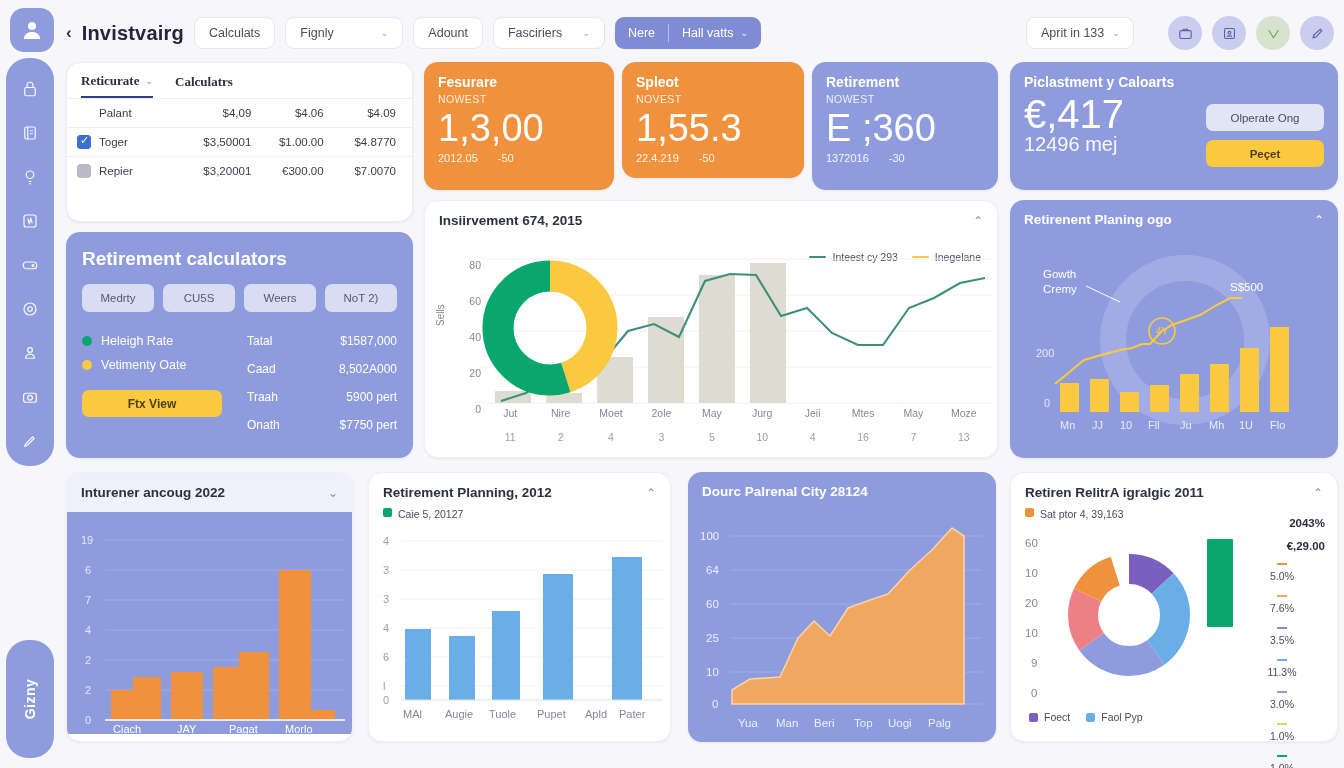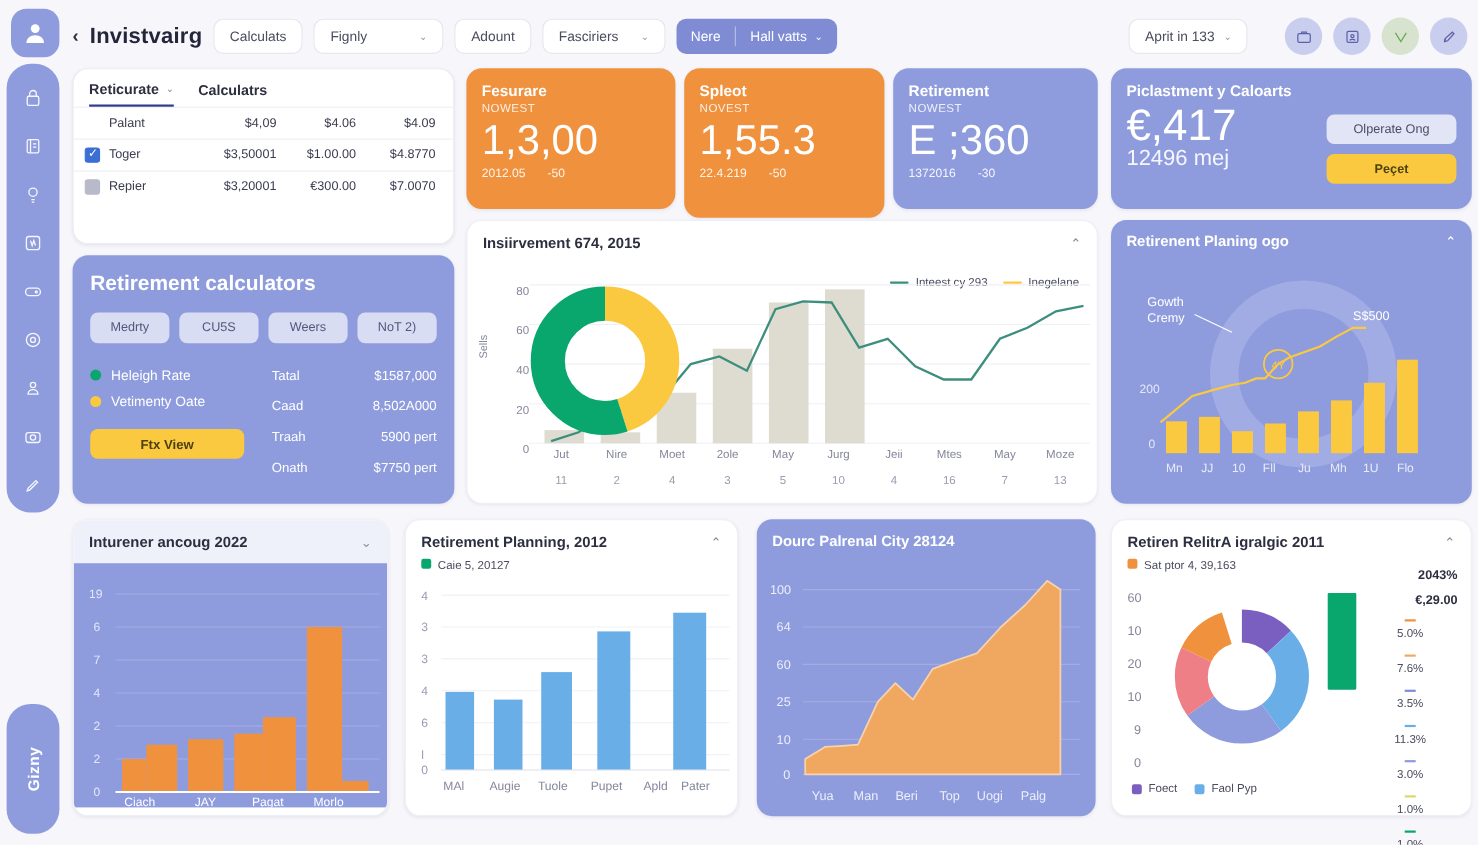--- a/index.html
+++ b/index.html
@@ -73,41 +73,41 @@
   .round-ic svg { width: 17px; height: 17px; stroke: #5b62a8; fill: none; stroke-width: 1.6; }
   .round-ic.green svg { stroke: #6aa84f; }
 
   
   .card { position: absolute; border-radius: 14px; background: #fff; box-shadow: 0 1px 3px rgba(40,40,80,.07); }
   .card.purple { background: #8e9cdd; }
 
   
   #table-card { left: 66px; top: 62px; width: 347px; height: 160px; border:1px solid #ebebf3; }
   .tbl-tabs { display: flex; gap: 22px; padding: 10px 14px 0 14px; }
-  .tbl-tab { font-size: 13px; font-weight: 700; color: #2d2f40; padding-bottom: 7px; display:flex; align-items:center; gap:6px;}
+  .tbl-tab { font-size: 13px; font-weight: 700; color: #2d2f40; padding-bottom: 7px; display:flex; align-items:center; gap:6px;font-family:Liberation Serif, serif;}
   .tbl-tab.active { border-bottom: 2.5px solid #2d3c8c; }
   .tbl-tab .chev { font-size: 9px; color: #8b8da2; font-weight: 400; }
   .trow { display: flex; align-items: center; height: 29px; border-top: 1px solid #eeeef5; padding: 0 10px; }
   .trow .cb { width: 14px; height: 14px; border-radius: 3px; border: 1px solid #c4c6d6; margin-right: 8px; flex: none; }
   .trow .cb.checked { background: #3b6fd4; border-color: #3b6fd4; position: relative; }
   .trow .cb.checked::after { content: "✓"; position: absolute; left: 2px; top: -2px; color: #fff; font-size: 11px; }
   .trow .cb.gray { background: #b8bac9; border-color: #b8bac9; }
   .trow .cb.blank { visibility: hidden; }
   .trow .c0 { width: 86px; font-size: 11.5px; color: #3a3c4f; }
   .trow .cn { flex: 1; text-align: right; font-size: 11.5px; color: #3a3c4f; padding-right: 6px; }
   .trow.head .c0, .trow.head .cn { color: #3a3c4f; }
 
   
   .stat { color: #fff; padding: 12px 14px; }
   .stat .t { font-size: 14px; font-weight: 700; }
   .stat .s { font-size: 10.5px; opacity: .85; margin-top: 3px; letter-spacing: .4px; }
   .stat .big { font-size: 38px; font-weight: 300; margin-top: 4px; line-height: 1.02; }
   .stat .foot { font-size: 11px; opacity: .9; margin-top: 4px; display:flex; gap: 20px; }
   #stat1 { left: 424px; top: 62px; width: 190px; height: 128px; background: #f0913e; }
-  #stat2 { left: 622px; top: 62px; width: 182px; height: 136px; background: #f0913e; }
+  #stat2 { left: 622px; top: 62px; width: 182px; height: 116px; background: #f0913e; }
   #stat3 { left: 812px; top: 62px; width: 186px; height: 128px; background: #8e9cdd; }
   #stat4 { left: 1010px; top: 62px; width: 328px; height: 128px; background: #8e9cdd; }
   #stat4 .row { display: flex; align-items: flex-start; justify-content: space-between; }
   #stat4 .left .big { font-size: 40px; }
   #stat4 .left .sub { font-size: 20px; opacity: .92; margin-top: -2px; }
   #stat4 .btns { display: flex; flex-direction: column; gap: 9px; width: 118px; margin-top: 14px; }
   .btn-light { background: #e2e5f5; color: #4a4c66; border-radius: 7px; height: 27px;
                display: flex; align-items: center; justify-content: center; font-size: 11.5px; }
   .btn-yellow { background: #fbc940; color: #4c4110; border-radius: 7px; height: 27px;
                display: flex; align-items: center; justify-content: center; font-size: 11.5px; font-weight: 600;}

